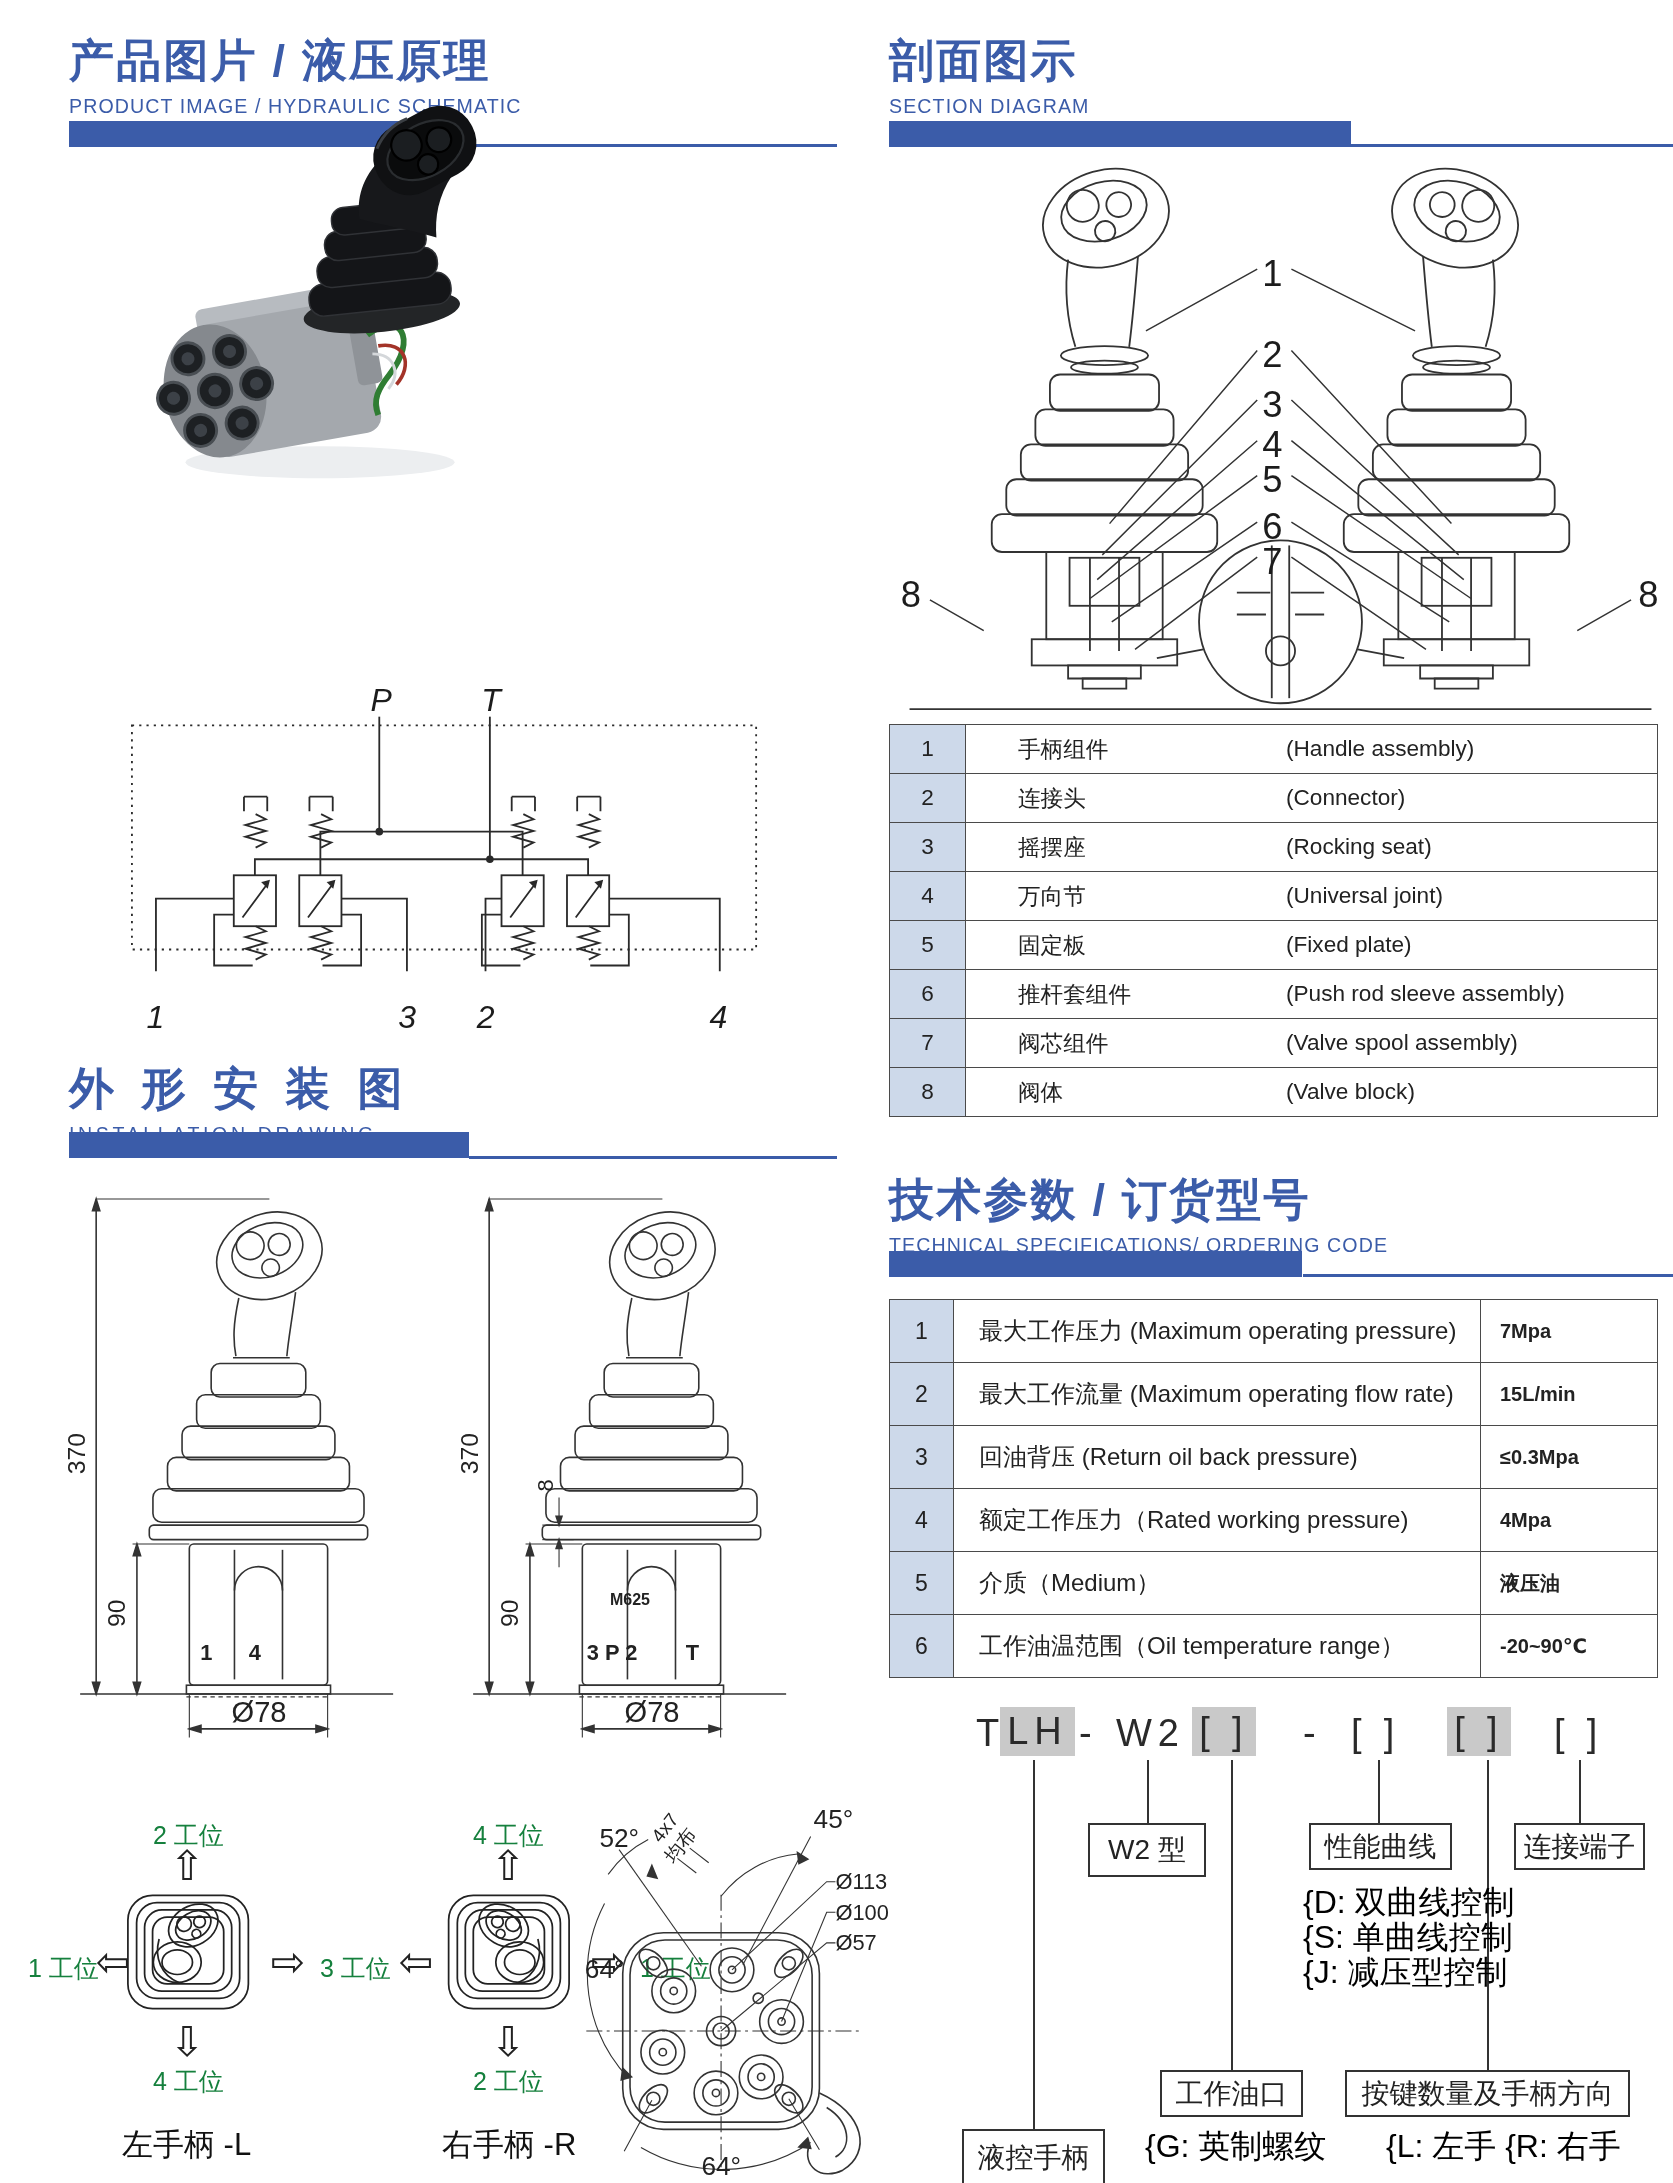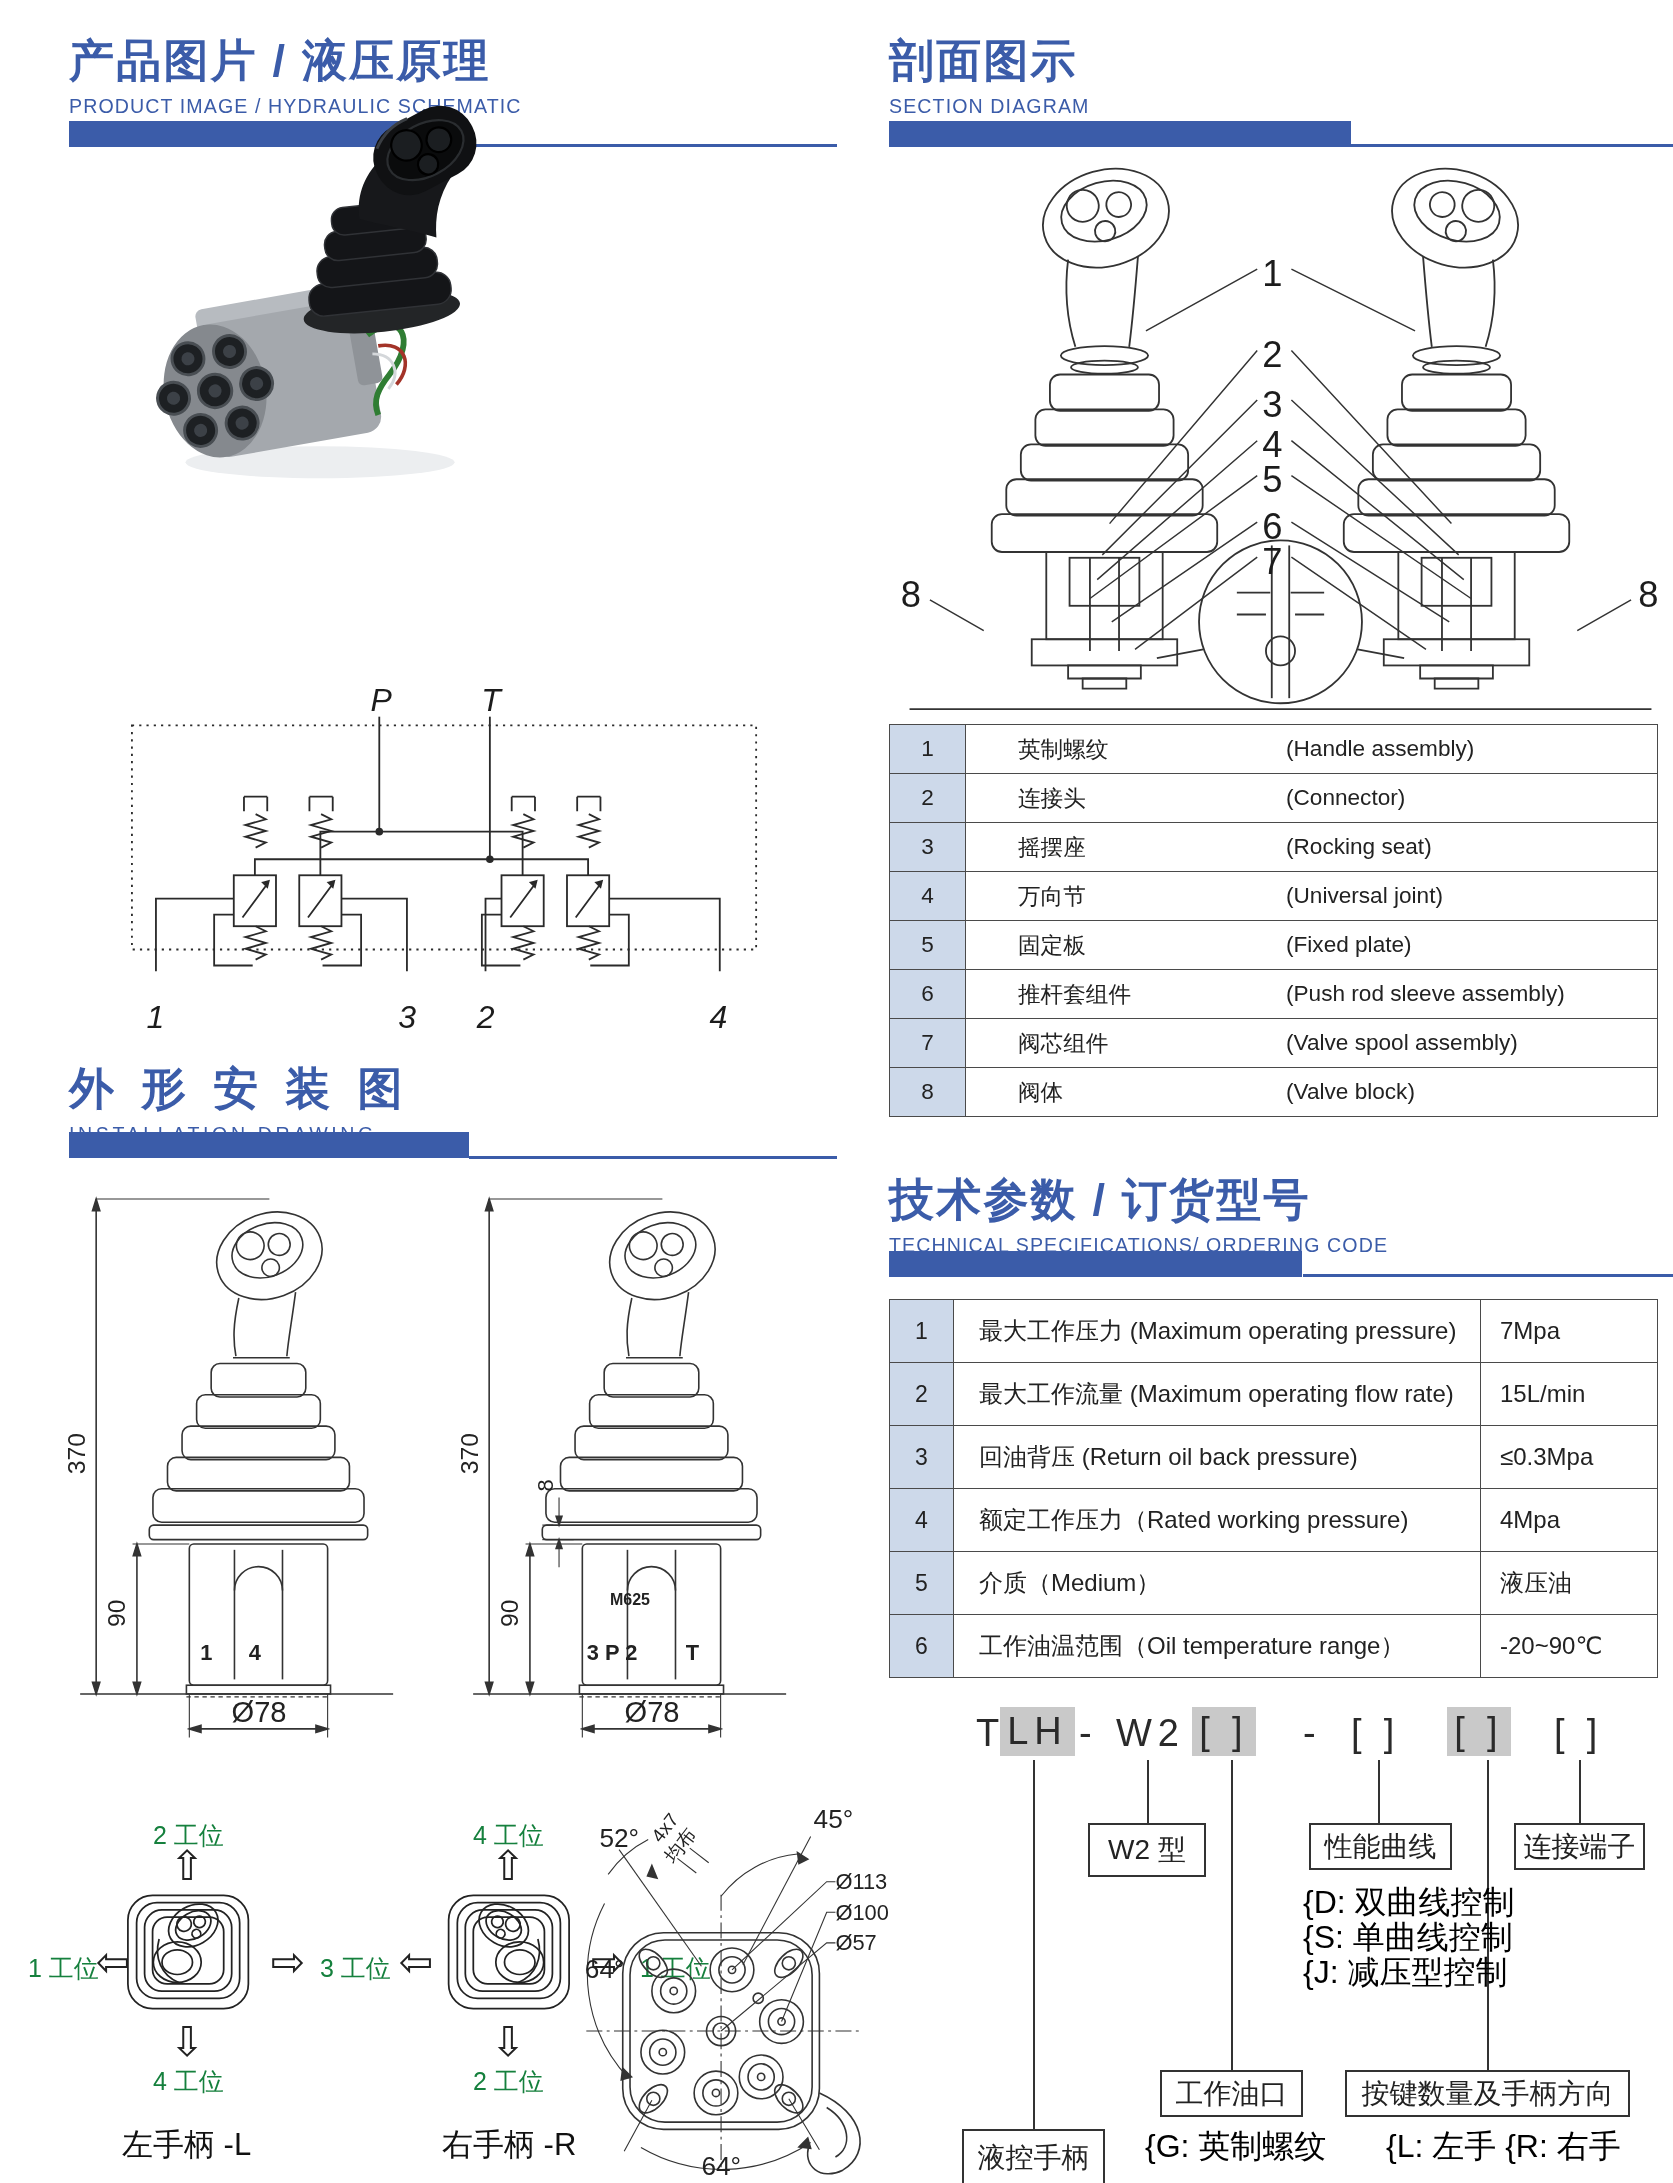--- a/index.html
+++ b/index.html
@@ -16,21 +16,21 @@
   .prow{display:grid;grid-template-columns:76px 1fr;height:49px;border-bottom:1.5px solid #4a4a4a;}
   .pno{background:var(--rowbg);border-right:1.5px solid #4a4a4a;display:flex;align-items:center;justify-content:center;font-size:22.6px;}
   .pcell{position:relative;display:flex;align-items:center;font-size:22.6px;}
   .pcn{padding-left:52px;}
   .pen{position:absolute;left:320px;}
   
   .stable{left:889px;top:1299px;width:769px;border-top:1.5px solid #4a4a4a;border-left:1.5px solid #4a4a4a;border-right:1.5px solid #4a4a4a;}
   .srow{display:grid;grid-template-columns:64px 527px 1fr;height:63px;border-bottom:1.5px solid #4a4a4a;}
   .sno{background:var(--rowbg);border-right:1.5px solid #4a4a4a;display:flex;align-items:center;justify-content:center;font-size:23px;}
   .slabel{display:flex;align-items:center;font-size:24px;padding-left:25px;border-right:1.5px solid #4a4a4a;}
-  .svalue{display:flex;align-items:center;font-size:24px;padding-left:19px;}
+  .svalue{display:flex;align-items:center;font-size:20px;padding-left:19px;font-weight:bold;}
   
   .tok{position:absolute;font-size:38px;letter-spacing:5.8px;color:#2a2a2a;font-weight:500;white-space:nowrap;}
   .hl{background:var(--hl);padding:2.9px 7.3px;}
   .vline{position:absolute;width:1.5px;background:#333;}
   .obox{position:absolute;border:2.2px solid #333;display:flex;align-items:center;justify-content:center;font-size:28px;color:#222;white-space:nowrap;background:#fff;}
   .osub{position:absolute;font-size:32px;color:#000000;white-space:nowrap;}
   
   .wlabel{position:absolute;font-size:25px;color:#15803d;white-space:nowrap;}
   .barrow{position:absolute;font-size:41px;color:#222;line-height:41px;}
   .caption{position:absolute;font-size:31px;color:#111;white-space:nowrap;}
@@ -225,21 +225,21 @@
     <text x="505" y="584">7</text>
     <text x="8" y="630">8</text>
     <text x="1022" y="630">8</text>
   </g>
 </svg>
 
 <div class="abs ptable">
   <div class="prow">
       <div class="pno">1</div>
       <div class="pcell">
-        <span class="pcn">英制螺纹</span>
+        <span class="pcn">手柄组件</span>
         <span class="pen">(Handle assembly)</span>
       </div>
     </div>
   <div class="prow">
       <div class="pno">2</div>
       <div class="pcell">
         <span class="pcn">连接头</span>
         <span class="pen">(Connector)</span>
       </div>
     </div>

